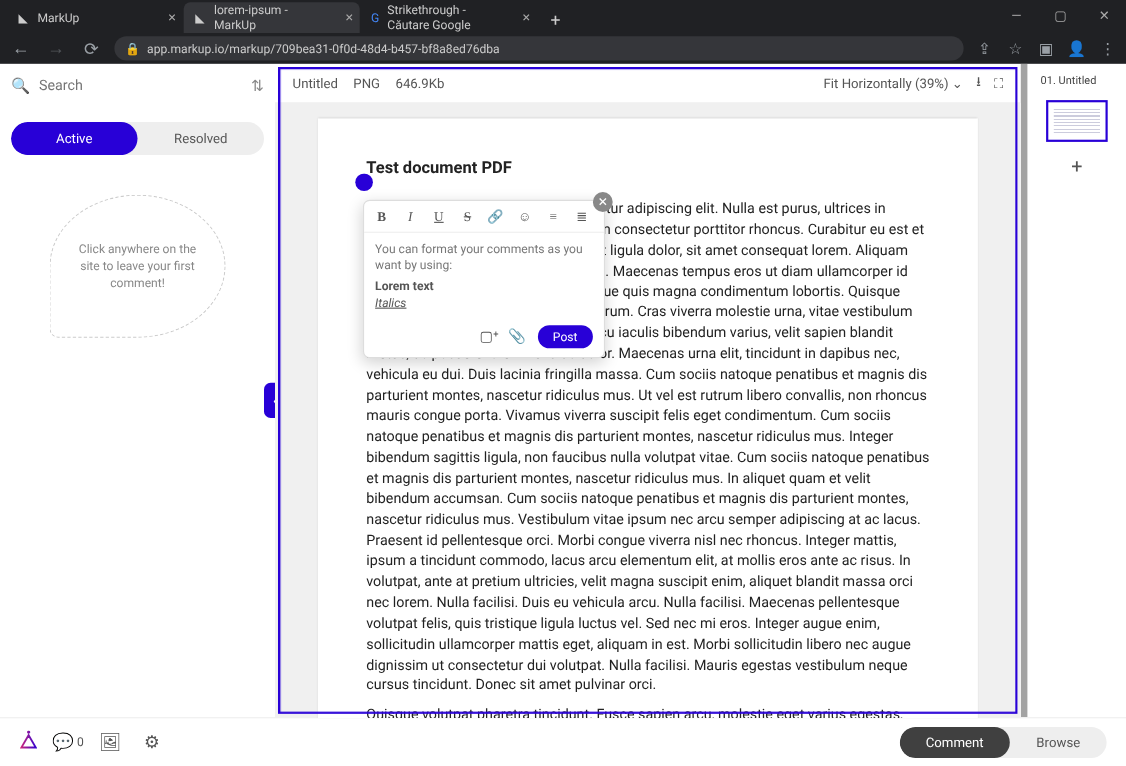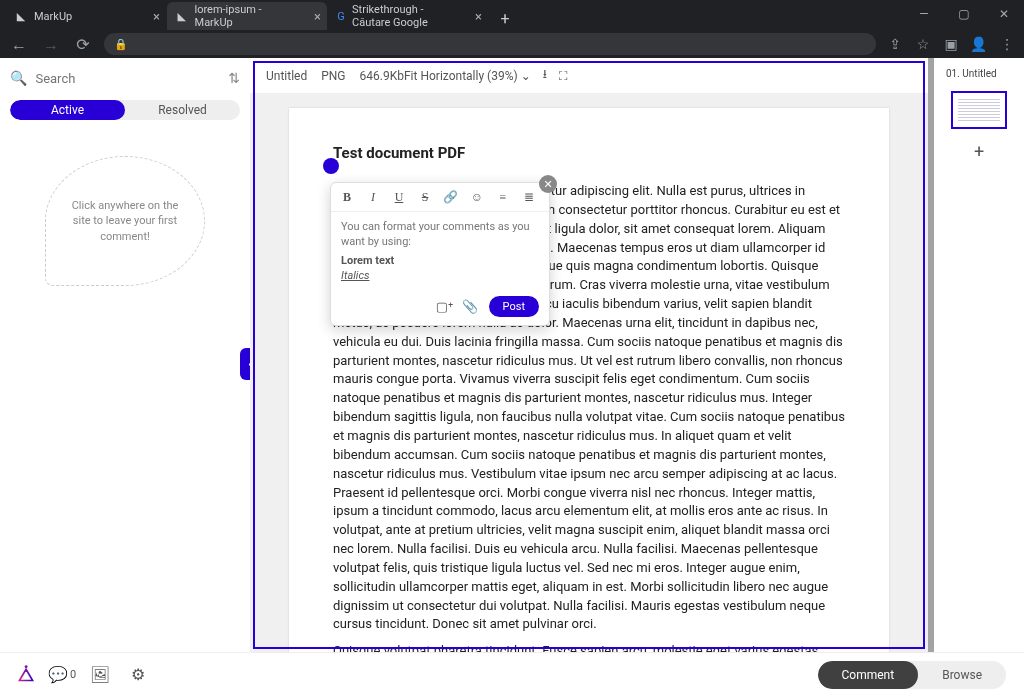--- a/index.html
+++ b/index.html
@@ -26,30 +26,30 @@
 
 .app { height: calc(696px - 58px); background:#fff; display:flex; flex-direction:column; }
 .main { flex:1; display:flex; overflow:hidden; }
 
 
 .left { width: 250px; display:flex; flex-direction:column; padding: 12px 10px; position: relative; border-right: 0 solid transparent;}
 .search-row { display:flex; align-items:center; gap:8px; color:#888; }
 .search-row .mag { font-size:14px; }
 .search-row input { border:none; outline:none; flex:1; font-size:13px; color:#0f172a; }
 .sort-icon { font-size:14px; color:#888; }
-.pill-tabs { display:flex; margin-top:14px; background:#eee; border-radius:20px; overflow:hidden; height:20px; }
+.pill-tabs { display:flex; margin-top:24px; background:#eee; border-radius:20px; overflow:hidden; height:30px; }
 .pill { flex:1; display:flex; align-items:center; justify-content:center; font-size:12px; color:#555; }
 .pill.active { background:#2800d7; color:#fff; border-radius:20px; }
 .empty-bubble { margin-top:36px; align-self:center; width:160px; height:130px; border:1px dashed #ccc; border-radius:50% 50% 50% 8px; display:flex; align-items:center; justify-content:center; text-align:center; padding:18px; font-size:11px; color:#888; line-height:1.4; }
 .collapse-knob { position:absolute; right:-10px; top:290px; width:20px; height:32px; background:#2800d7; border-radius:6px 0 0 6px; color:#fff; display:flex; align-items:center; justify-content:center; font-size:12px;}
 
 
 .canvas-wrap { flex:1; position:relative; display:flex; flex-direction:column; }
 .canvas-border { position:absolute; top:3px; left:3px; right:3px; bottom:3px; border:2px solid #2800d7; pointer-events:none; z-index:3;}
-.canvas-header { height:36px; border-bottom:1px solid #eee; display:flex; align-items:center; justify-content:flex-start; padding:0 16px; font-size:12px; color:#555; }
+.canvas-header { height:36px; border-bottom:1px solid #eee; display:flex; align-items:center; justify-content:space-between; padding:0 16px; font-size:12px; color:#555; }
 .canvas-header .left-info { display:flex; gap:14px; align-items:center; }
 .canvas-header .right-info { display:flex; gap:12px; align-items:center; }
 .document-scroll { flex:1; overflow:auto; background:#f0f0f0; position:relative; }
 .page { width:600px; margin:14px auto; background:#fff; padding:36px 44px; box-shadow:0 0 2px rgba(0,0,0,.15); font-size:13px; color:#222; }
 .page h3 { font-size:15px; margin-bottom:20px; font-weight:700; }
 .page p { line-height:1.45; margin-bottom:8px; text-align:left; }
 
 
 .pin { position:absolute; width:16px; height:16px; background:#2800d7; border-radius:50%; z-index:5; }
 
@@ -112,20 +112,21 @@
       <div class="win-btn">▢</div>
       <div class="win-btn">✕</div>
     </div>
   </div>
   <div class="addr-row">
     <div class="nav-btn">←</div>
     <div class="nav-btn" style="opacity:.4;">→</div>
     <div class="nav-btn">⟳</div>
     <div class="url-bar">
       <span class="url-lock">🔒</span>
+      <span>app.markup.io/markup/709bea31-0f0d-48d4-b457-bf8a8ed76dba</span>
     </div>
     <div class="addr-right">
       <div class="addr-icon">⇪</div>
       <div class="addr-icon">☆</div>
       <div class="addr-icon">▣</div>
       <div class="addr-icon">👤</div>
       <div class="addr-icon">⋮</div>
     </div>
   </div>
 </div>

